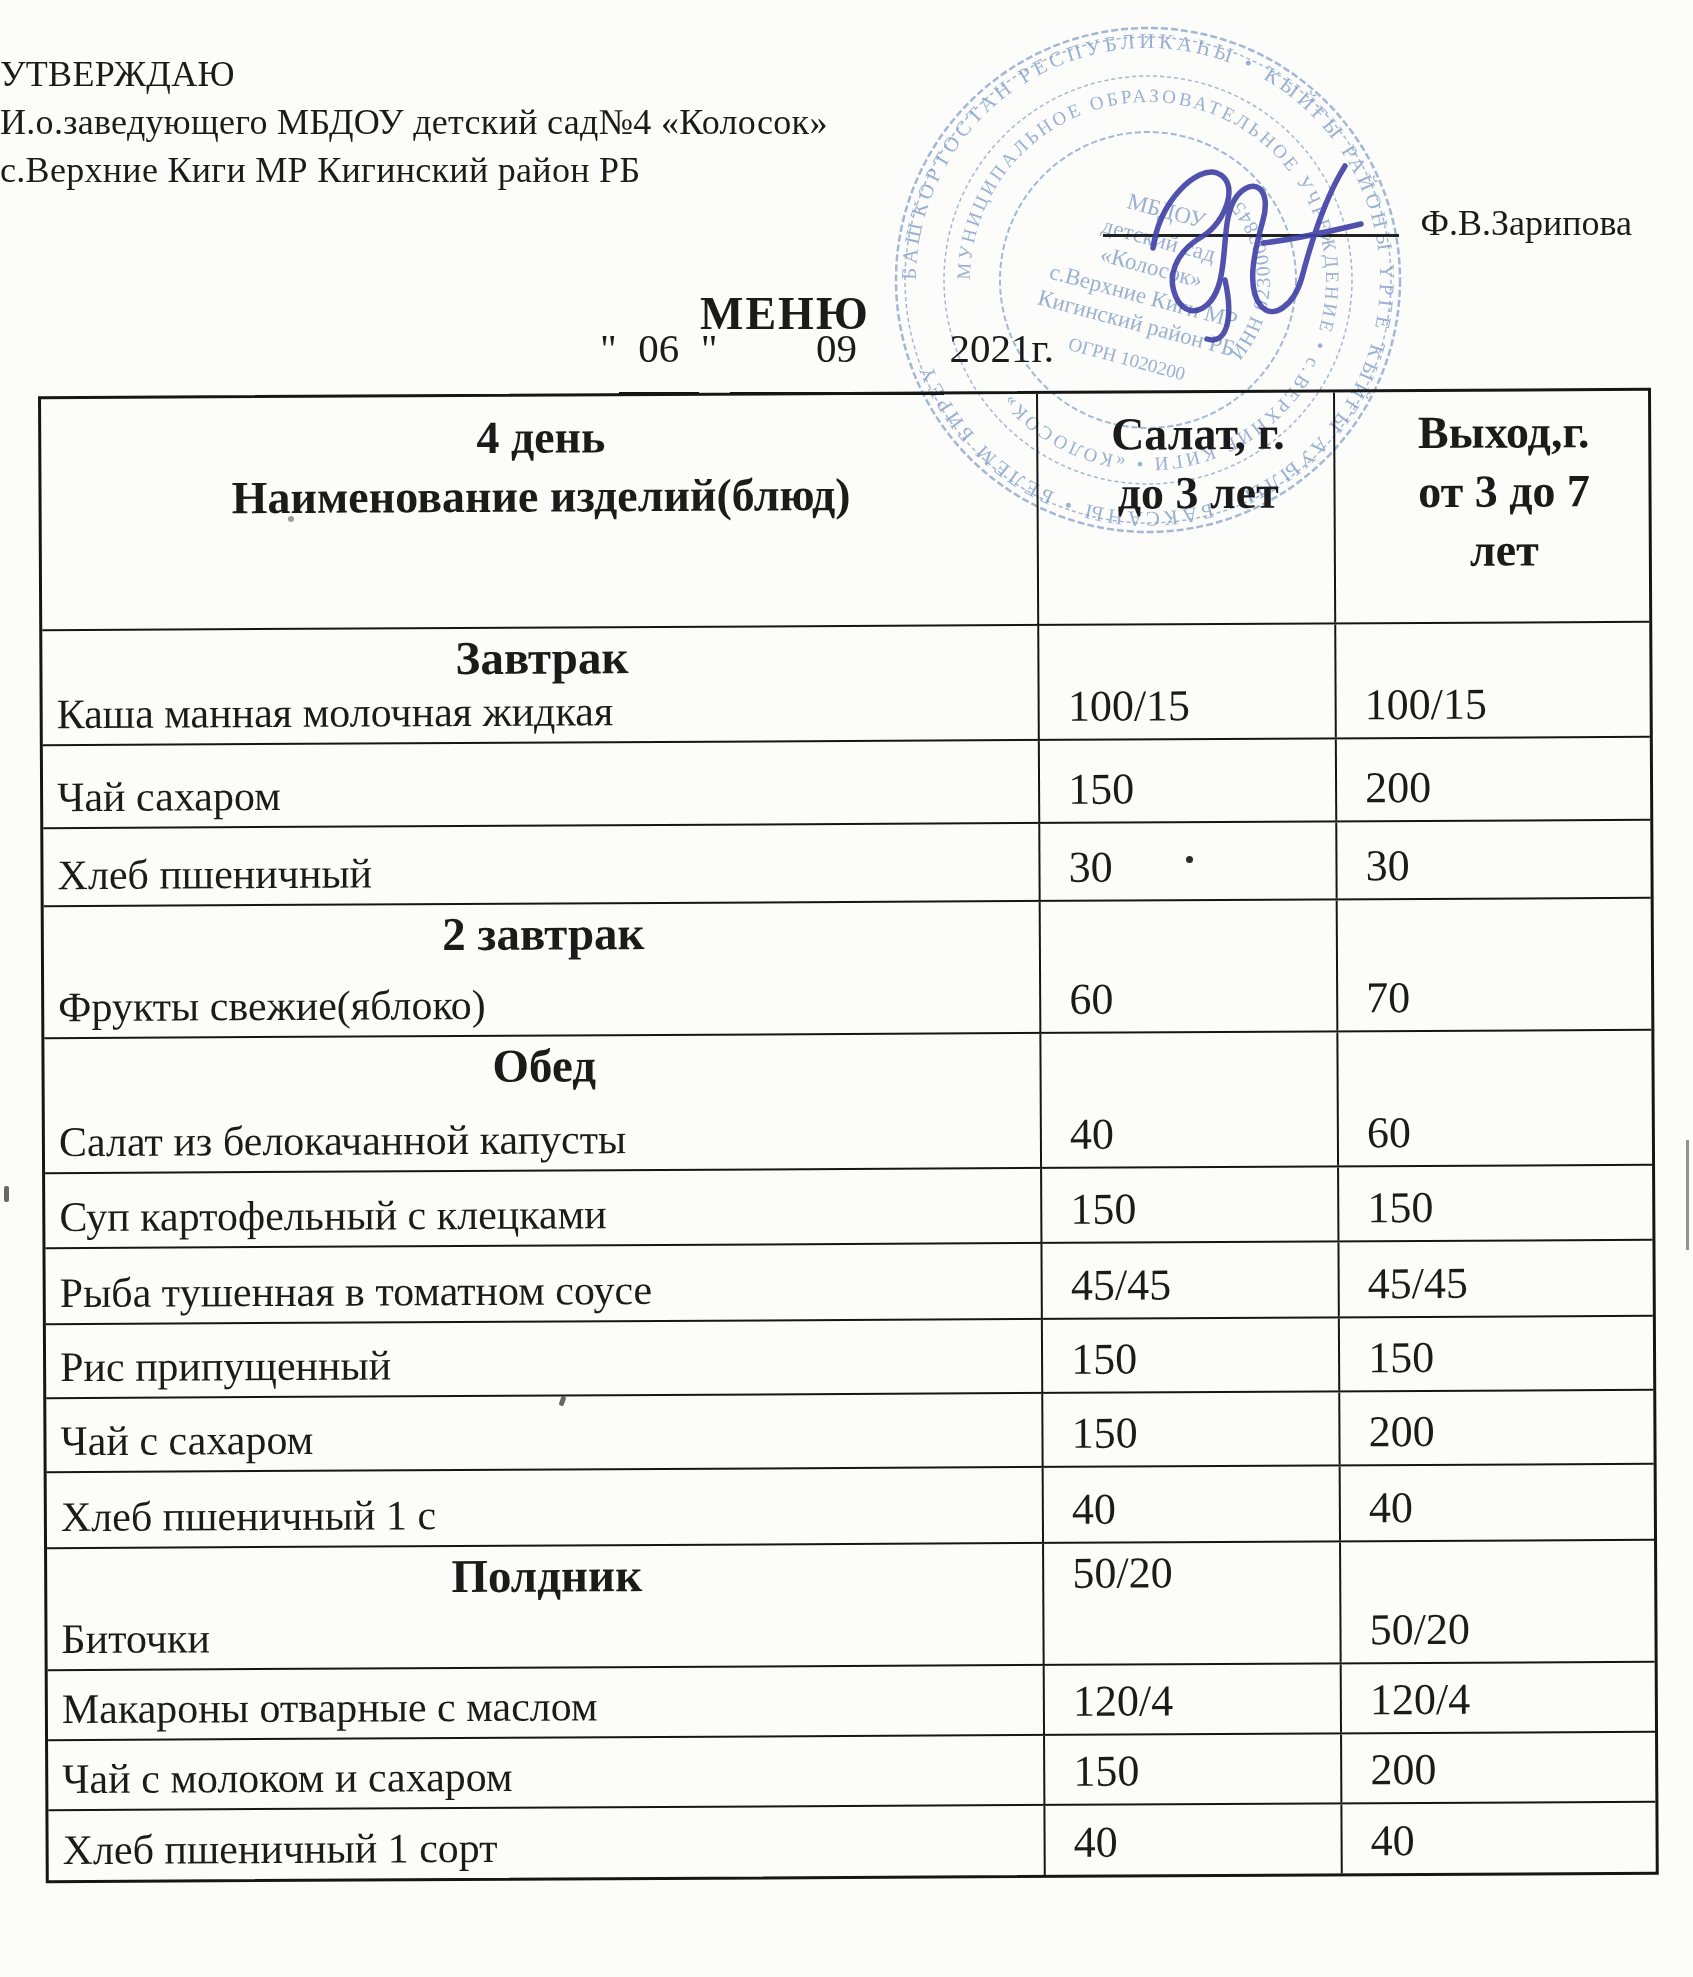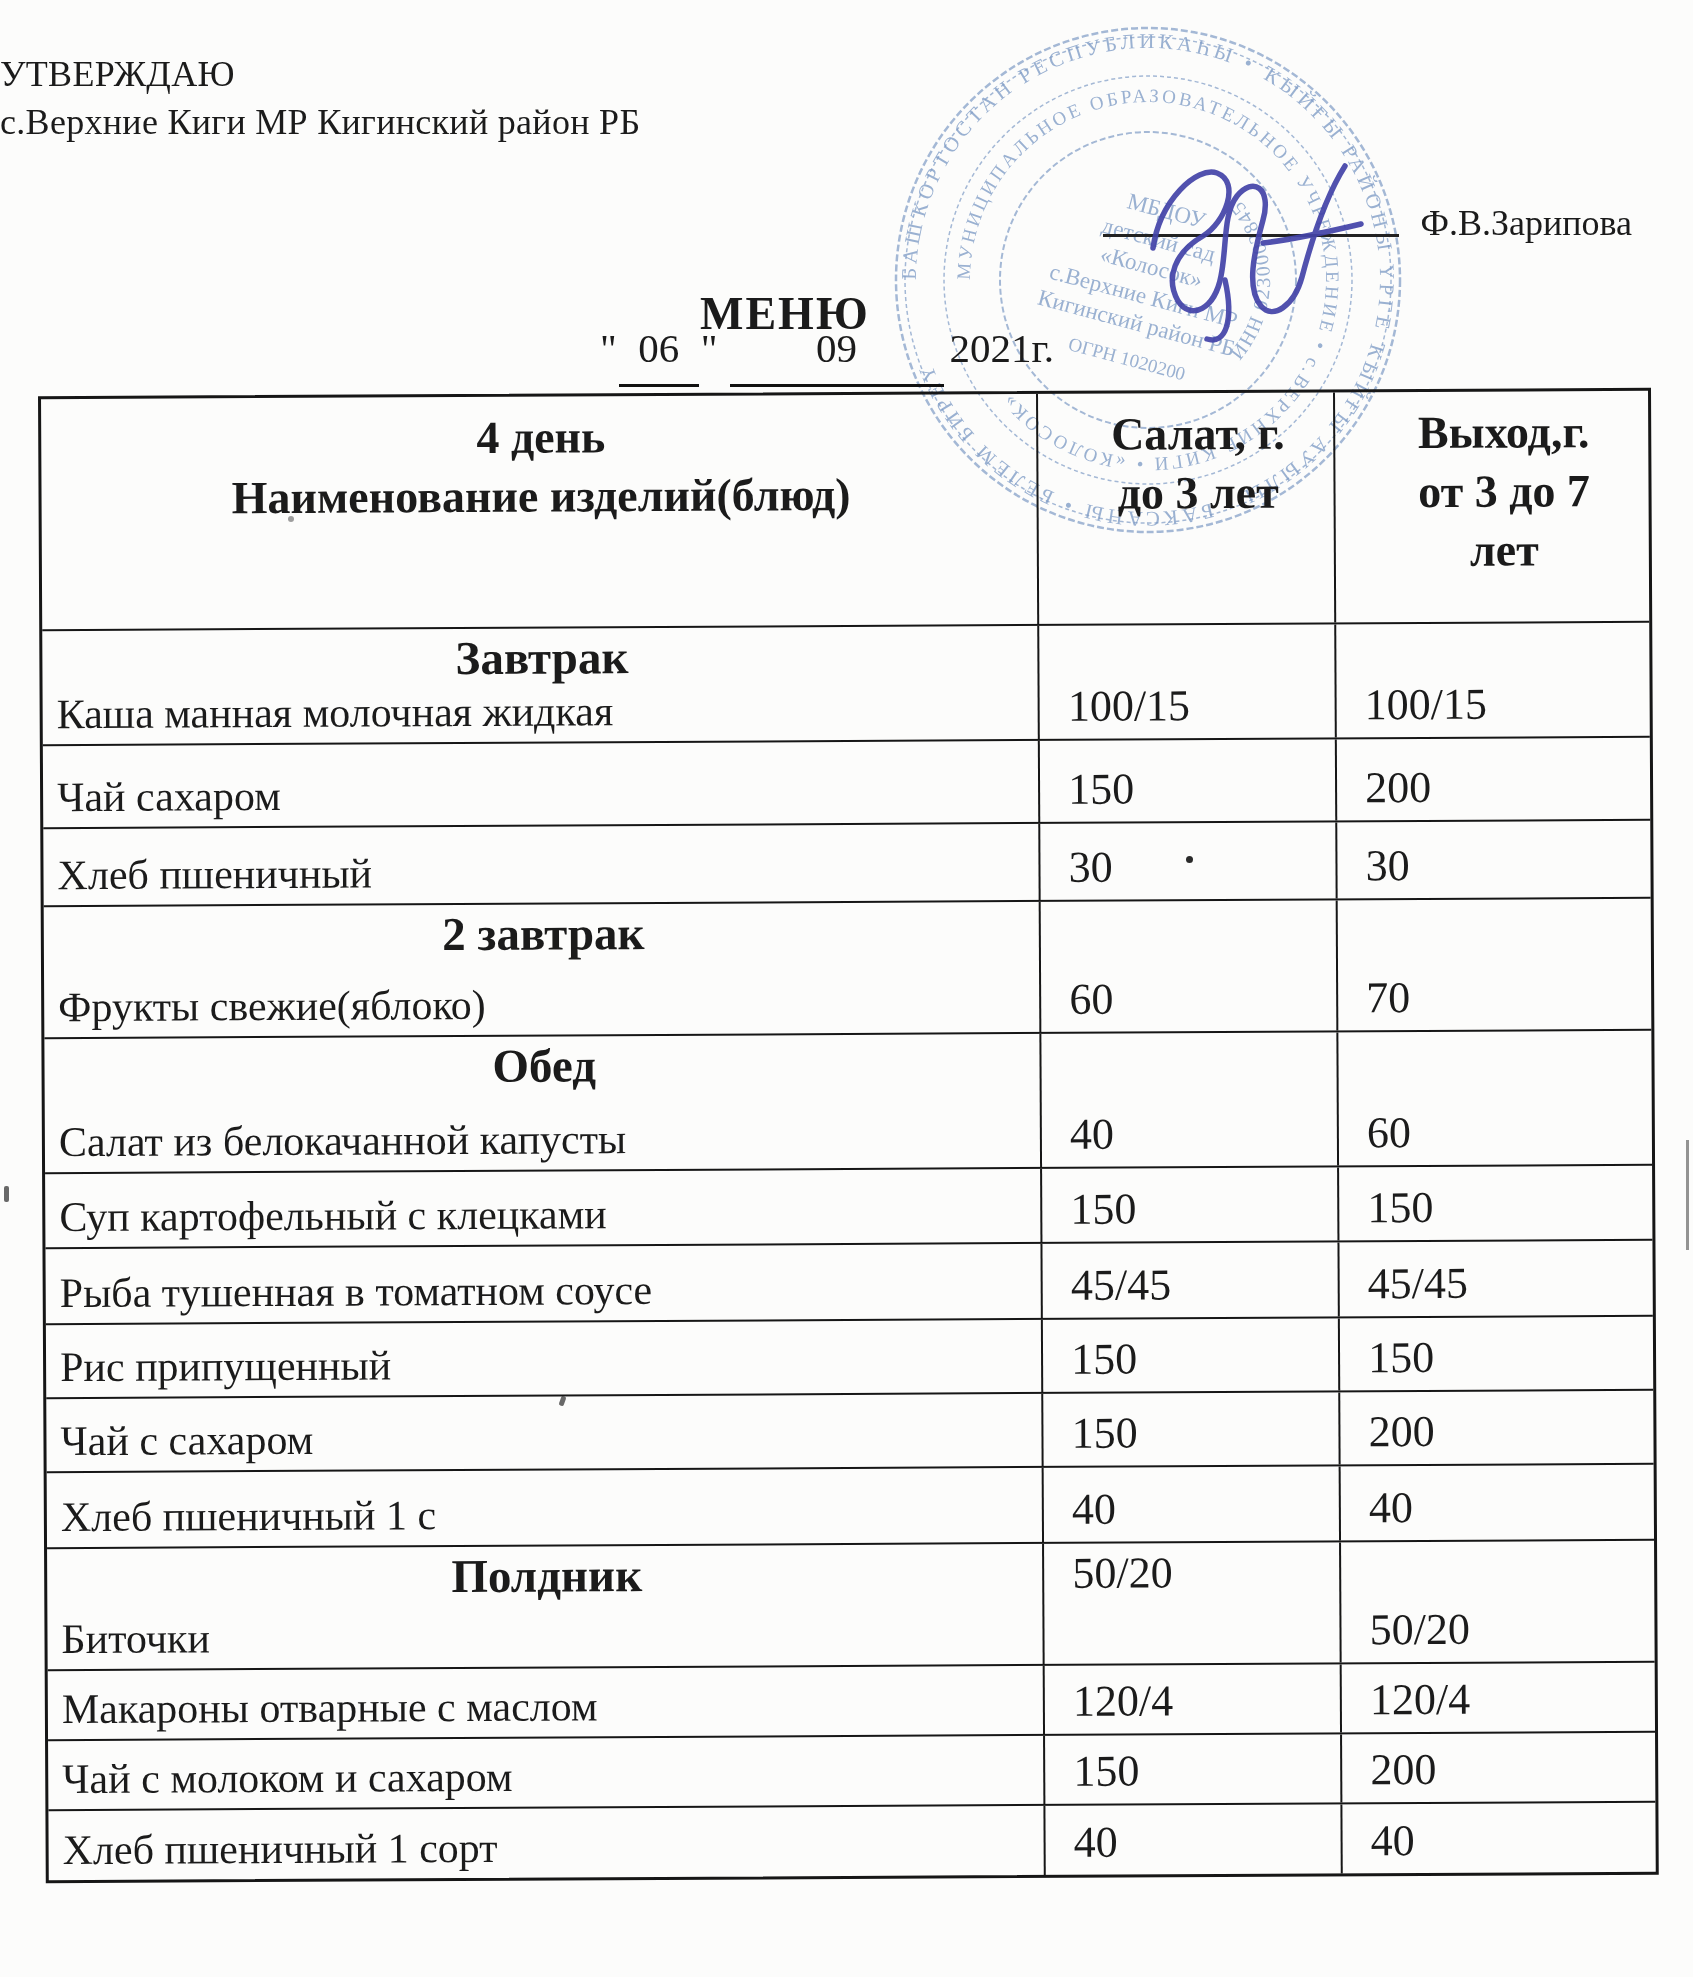--- a/index.html
+++ b/index.html
@@ -7,21 +7,21 @@
     position:relative; width:1693px; height:1977px; overflow:hidden;
     background:#fcfcfb; font-family:"Liberation Serif", serif; color:#1b1b1b;
   }
   
   .approval{position:absolute; left:0; top:50px; width:1632px; text-align:left;
     font-size:36px; line-height:48px; letter-spacing:.3px;}
   .signer{position:absolute; top:202px; left:1232px; width:400px; text-align:right; font-size:36px;}
   .sig-line{position:absolute; left:1103px; top:234px; width:296px; border-top:3px solid #222;}
   .title{position:absolute; left:700px; top:275px; font-size:46px; font-weight:bold; letter-spacing:2px;margin-top:12px;}
   .dateline{position:absolute; left:600px; top:324px; font-size:41px; white-space:nowrap;}
-  .dateline .u{display:inline-block; text-align:center; border-bottom:3px solid #111; padding-bottom:12px;}
+  .dateline .u{display:inline-block; text-align:center; border-bottom:3px solid #111; padding-bottom:20px;}
   .dateline .day{width:80px; margin:0 2px;}
   .dateline .month{width:214px; margin-left:12px; margin-right:6px;}
   
   .stamp{position:absolute; left:868px; top:-10px; width:560px; height:580px; pointer-events:none;}
   .signature{position:absolute; left:1075px; top:128px; width:360px; height:230px; pointer-events:none;}
   
   .menu-table{position:absolute; left:38px; top:392px; width:1613px; box-sizing:border-box;
     border:3px solid #161616; transform:rotate(-0.3deg); transform-origin:50% 0;}
   .tr{display:flex; box-sizing:border-box; border-top:2.5px solid #161616;}
   .tr:first-child{border-top:none;}
@@ -73,20 +73,21 @@
         <text y="-6">«Колосок»</text>
         <text y="24">с.Верхние Киги МР</text>
         <text y="52">Кигинский район РБ</text>
         <text y="88" font-size="19">ОГРН 1020200</text>
       </g>
     </g>
   </svg>
 
   <div class="approval">
     <div>УТВЕРЖДАЮ</div>
+    <div>И.о.заведующего МБДОУ детский сад№4 «Колосок»</div>
     <div>с.Верхние Киги МР Кигинский район РБ</div>
   </div>
 
   <div class="sig-line"></div>
   <svg class="signature" viewBox="0 0 360 230" aria-hidden="true">
     <g fill="none" stroke="#4343a8" stroke-width="5.5" stroke-linecap="round" opacity="0.92">
       <path d="M 78,120 C 85,72 122,38 142,45 C 166,54 150,95 128,108 C 100,124 90,150 103,173
                C 116,193 140,181 146,148 C 152,118 148,86 162,68 C 178,48 197,60 188,92
                C 179,125 171,160 186,178 C 198,192 219,178 227,149 C 237,111 251,68 270,38"></path>
       <path d="M 150,152 C 159,192 151,217 132,211"></path>

